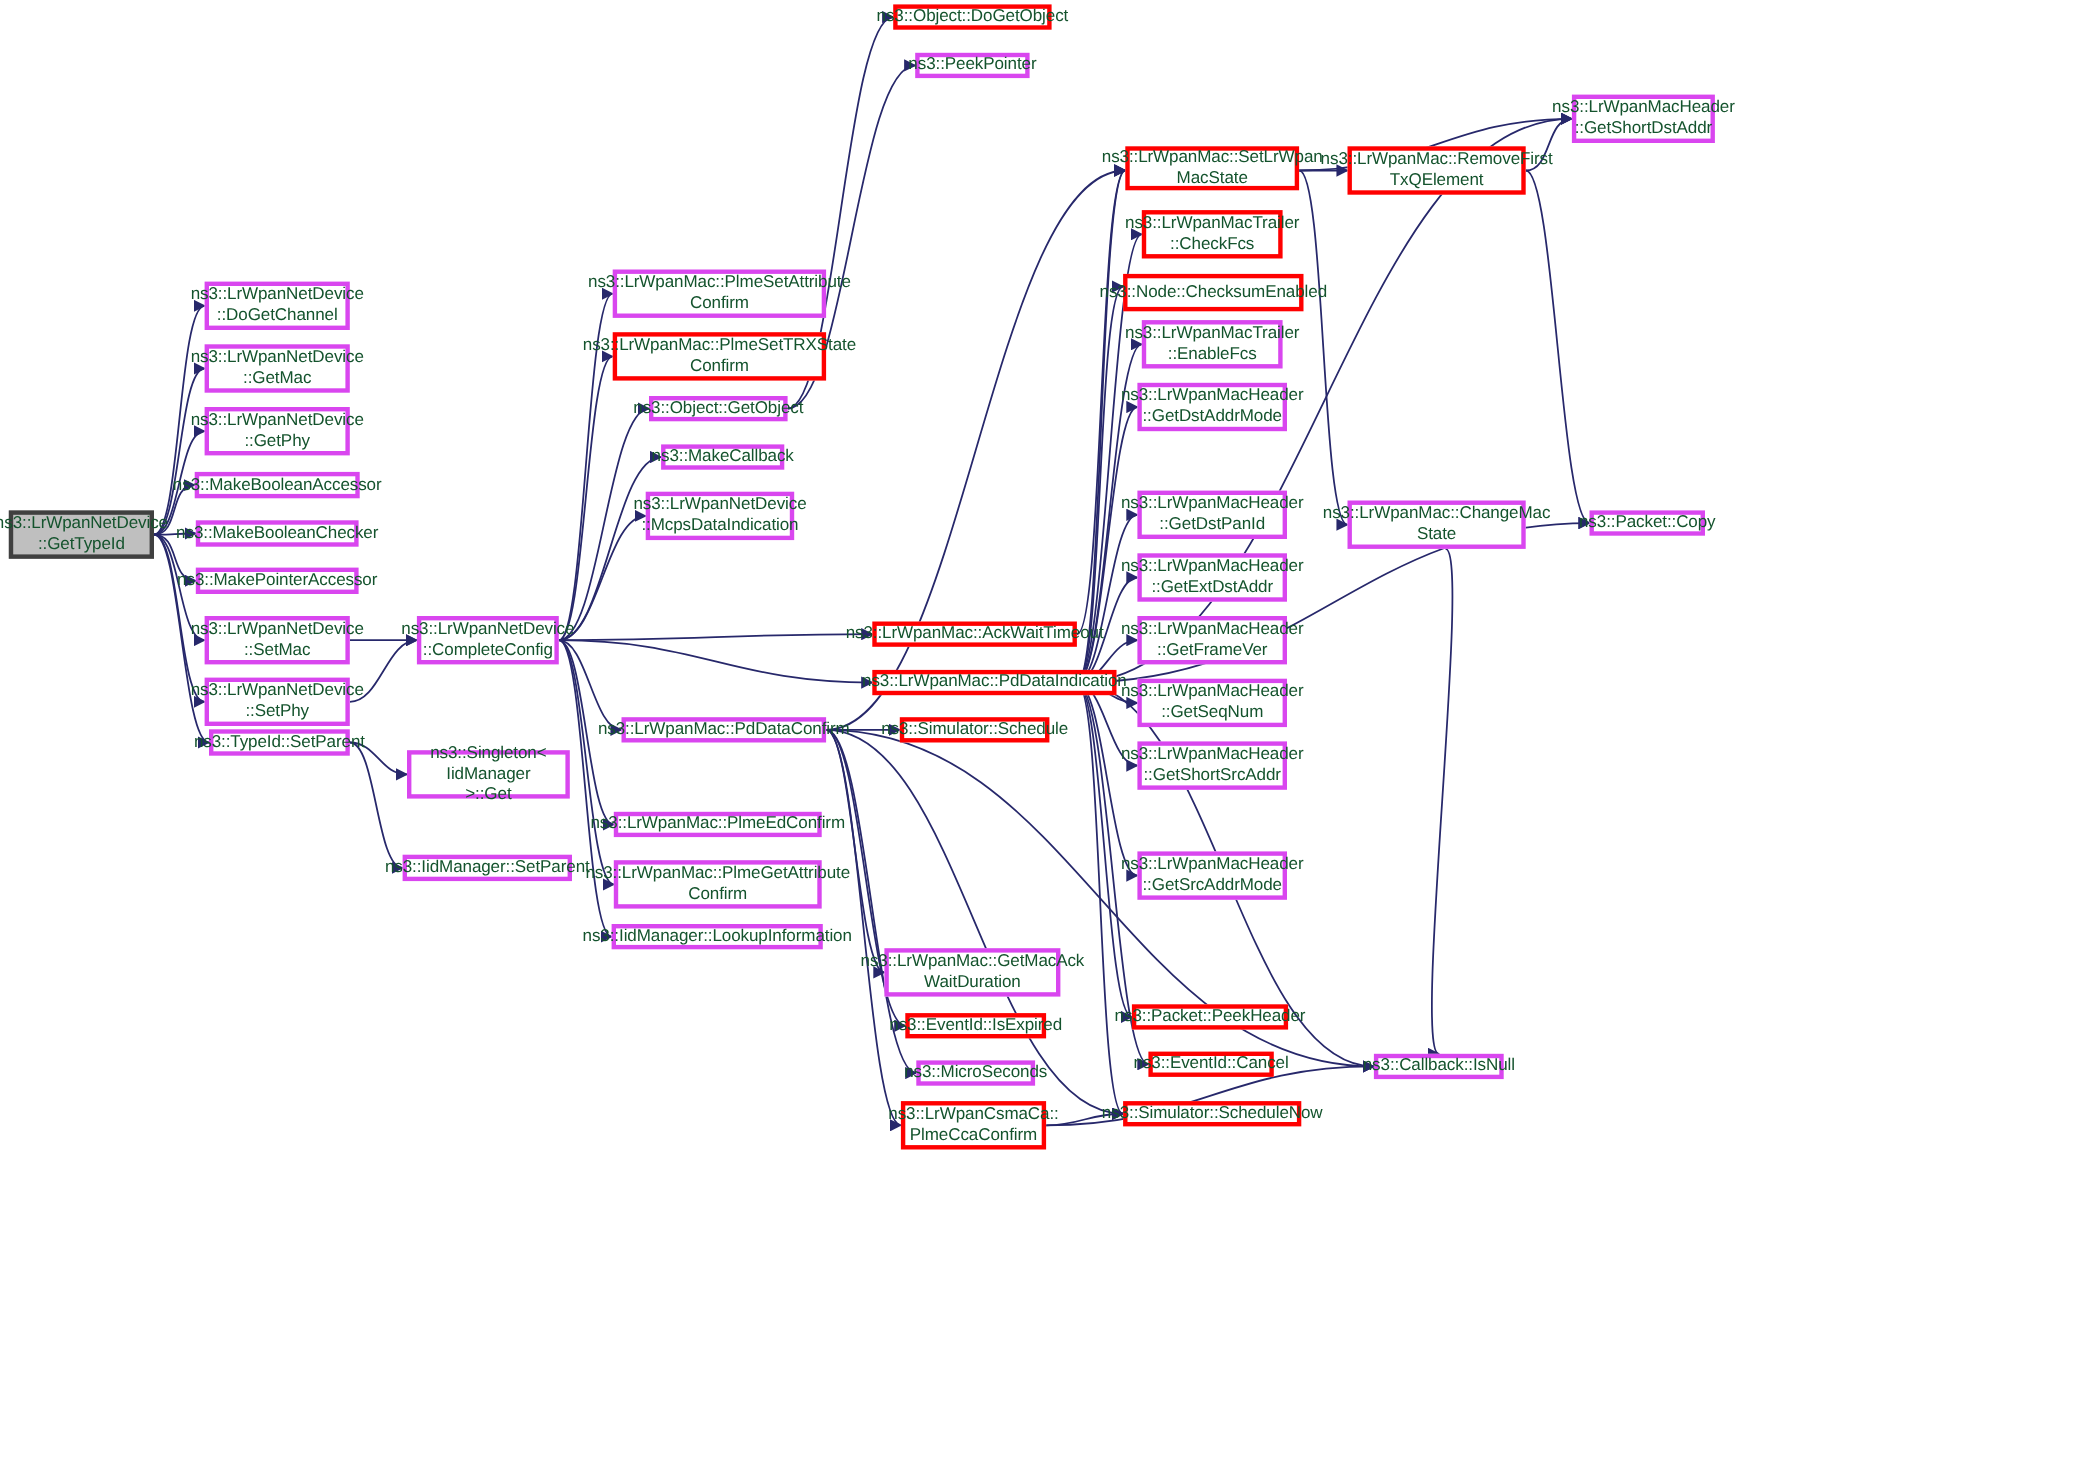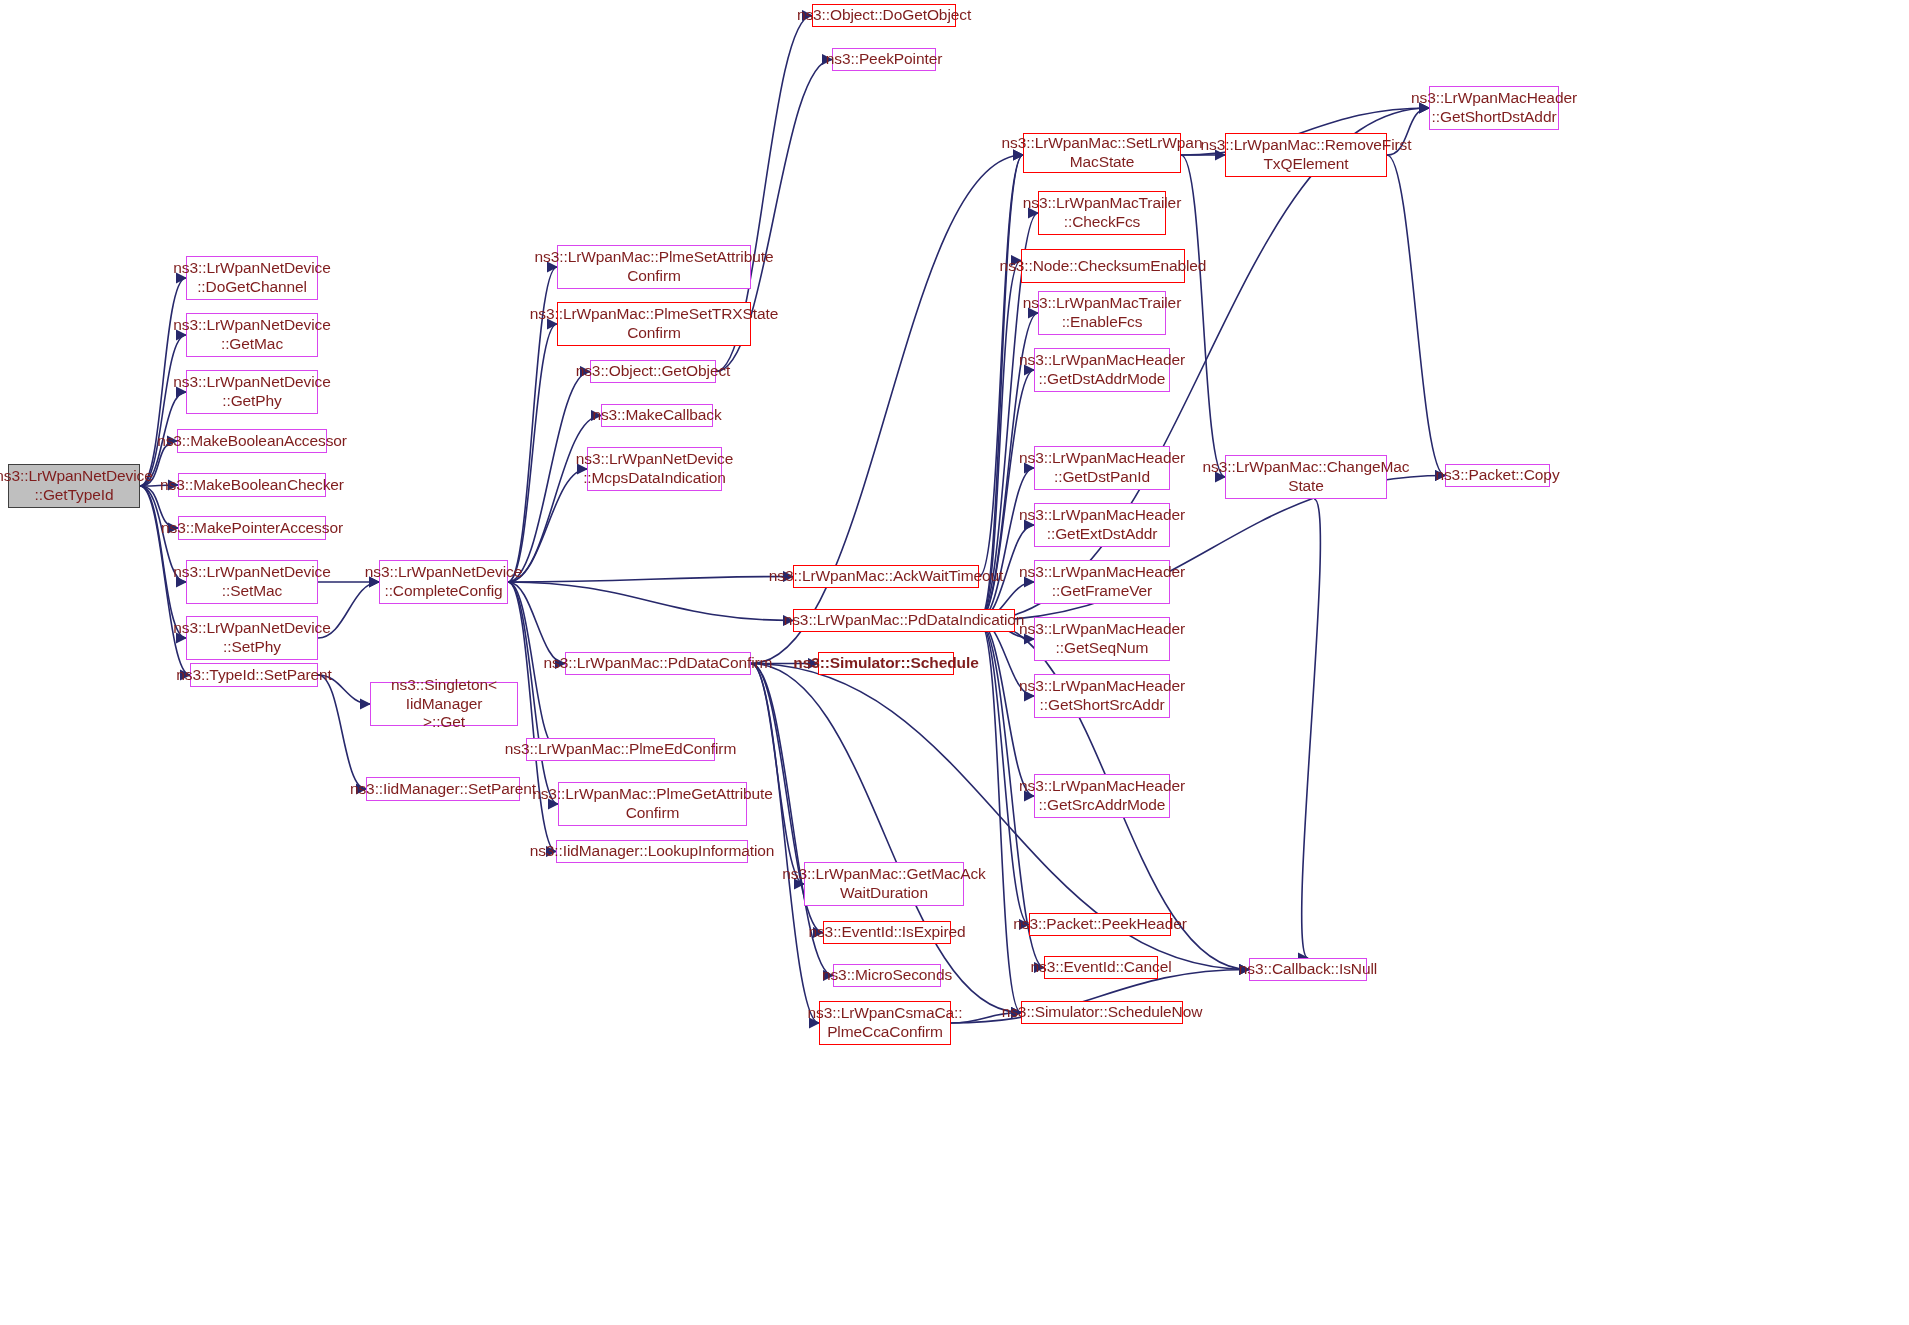--- a/index.html
+++ b/index.html
@@ -24,22 +24,22 @@
     pointer-events: none;
   }
   .node {
     position: absolute;
     box-sizing: border-box;
     display: flex;
     align-items: center;
     justify-content: center;
     text-align: center;
     background: #ffffff;
-    border: 1px solid #d946ef;
-    color: #7f1d1d;
+    border: 4px solid #d946ef;
+    color: #14532d;
     font-size: 15.5px;
     line-height: 1.20;
     letter-spacing: -0.1px;
     padding: 1px 3px;
     white-space: pre-line;
     z-index: 5;
   }
   .node.red {
     border-color: #ff0000;
   }
@@ -145,29 +145,29 @@
       <div class="node" style="left: 366px; top: 777px; width: 154px; height: 24px;">ns3::IidManager::SetParent</div>
       <div class="node" style="left: 557px; top: 245px; width: 194px; height: 44px;">ns3::LrWpanMac::PlmeSetAttribute
 Confirm</div>
       <div class="node red" style="left: 557px; top: 302px; width: 194px; height: 44px;">ns3::LrWpanMac::PlmeSetTRXState
 Confirm</div>
       <div class="node" style="left: 590px; top: 360px; width: 126px; height: 23px;">ns3::Object::GetObject</div>
       <div class="node" style="left: 601px; top: 404px; width: 112px; height: 23px;">ns3::MakeCallback</div>
       <div class="node" style="left: 587px; top: 447px; width: 135px; height: 44px;">ns3::LrWpanNetDevice
 ::McpsDataIndication</div>
       <div class="node" style="left: 565px; top: 652px; width: 186px; height: 23px;">ns3::LrWpanMac::PdDataConfirm</div>
-      <div class="node" style="left: 526px; top: 738px; width: 189px; height: 23px;">ns3::LrWpanMac::PlmeEdConfirm</div>
+      <div class="node" style="left: 558px; top: 738px; width: 189px; height: 23px;">ns3::LrWpanMac::PlmeEdConfirm</div>
       <div class="node" style="left: 558px; top: 782px; width: 189px; height: 44px;">ns3::LrWpanMac::PlmeGetAttribute
 Confirm</div>
       <div class="node" style="left: 556px; top: 840px; width: 192px; height: 23px;">ns3::IidManager::LookupInformation</div>
       <div class="node red" style="left: 812px; top: 4px; width: 144px; height: 23px;">ns3::Object::DoGetObject</div>
       <div class="node" style="left: 832px; top: 48px; width: 104px; height: 23px;">ns3::PeekPointer</div>
       <div class="node red" style="left: 793px; top: 565px; width: 186px; height: 23px;">ns3::LrWpanMac::AckWaitTimeout</div>
       <div class="node red" style="left: 793px; top: 609px; width: 222px; height: 23px;">ns3::LrWpanMac::PdDataIndication</div>
-      <div class="node red" style="left: 818px; top: 652px; width: 136px; height: 23px; font-weight: bold;">ns3::Simulator::Schedule</div>
+      <div class="node red" style="left: 818px; top: 652px; width: 136px; height: 23px;">ns3::Simulator::Schedule</div>
       <div class="node" style="left: 804px; top: 862px; width: 160px; height: 44px;">ns3::LrWpanMac::GetMacAck
 WaitDuration</div>
       <div class="node red" style="left: 823px; top: 921px; width: 128px; height: 23px;">ns3::EventId::IsExpired</div>
       <div class="node" style="left: 833px; top: 964px; width: 108px; height: 23px;">ns3::MicroSeconds</div>
       <div class="node red" style="left: 819px; top: 1001px; width: 132px; height: 44px;">ns3::LrWpanCsmaCa::
 PlmeCcaConfirm</div>
       <div class="node red" style="left: 1023px; top: 133px; width: 158px; height: 40px;">ns3::LrWpanMac::SetLrWpan
 MacState</div>
       <div class="node red" style="left: 1038px; top: 191px; width: 128px; height: 44px;">ns3::LrWpanMacTrailer
 ::CheckFcs</div>

